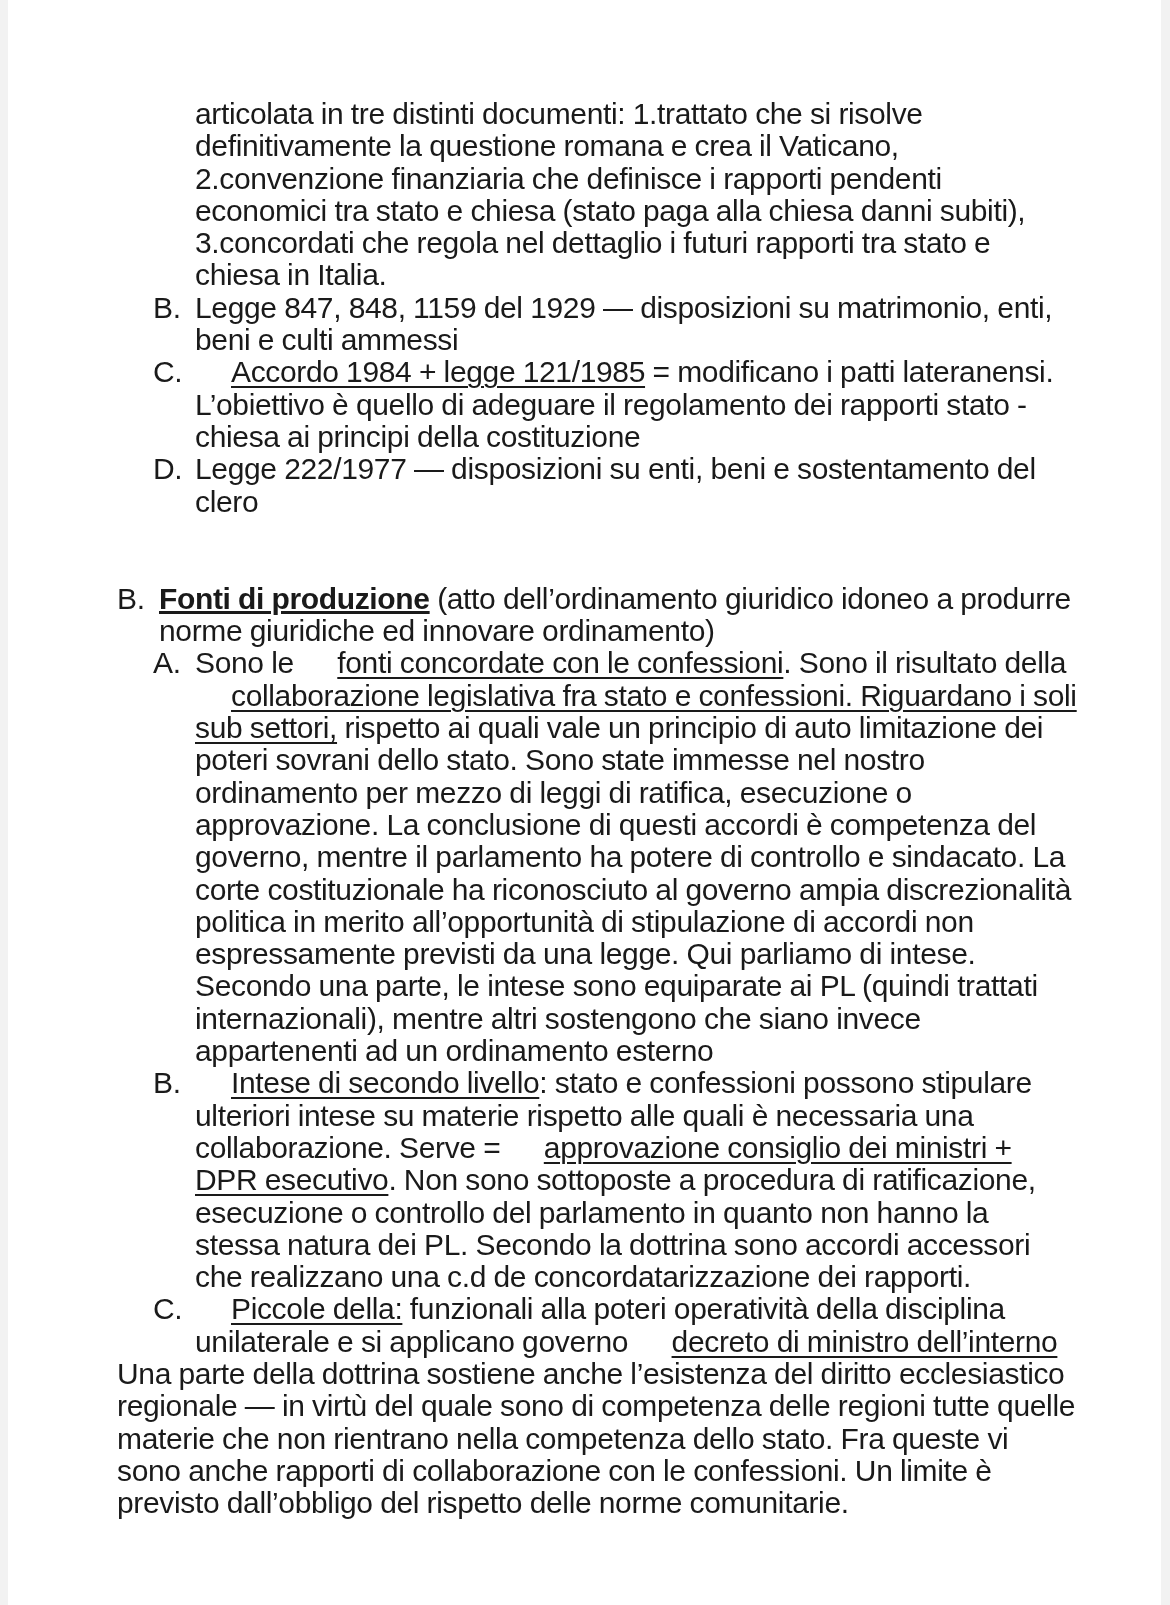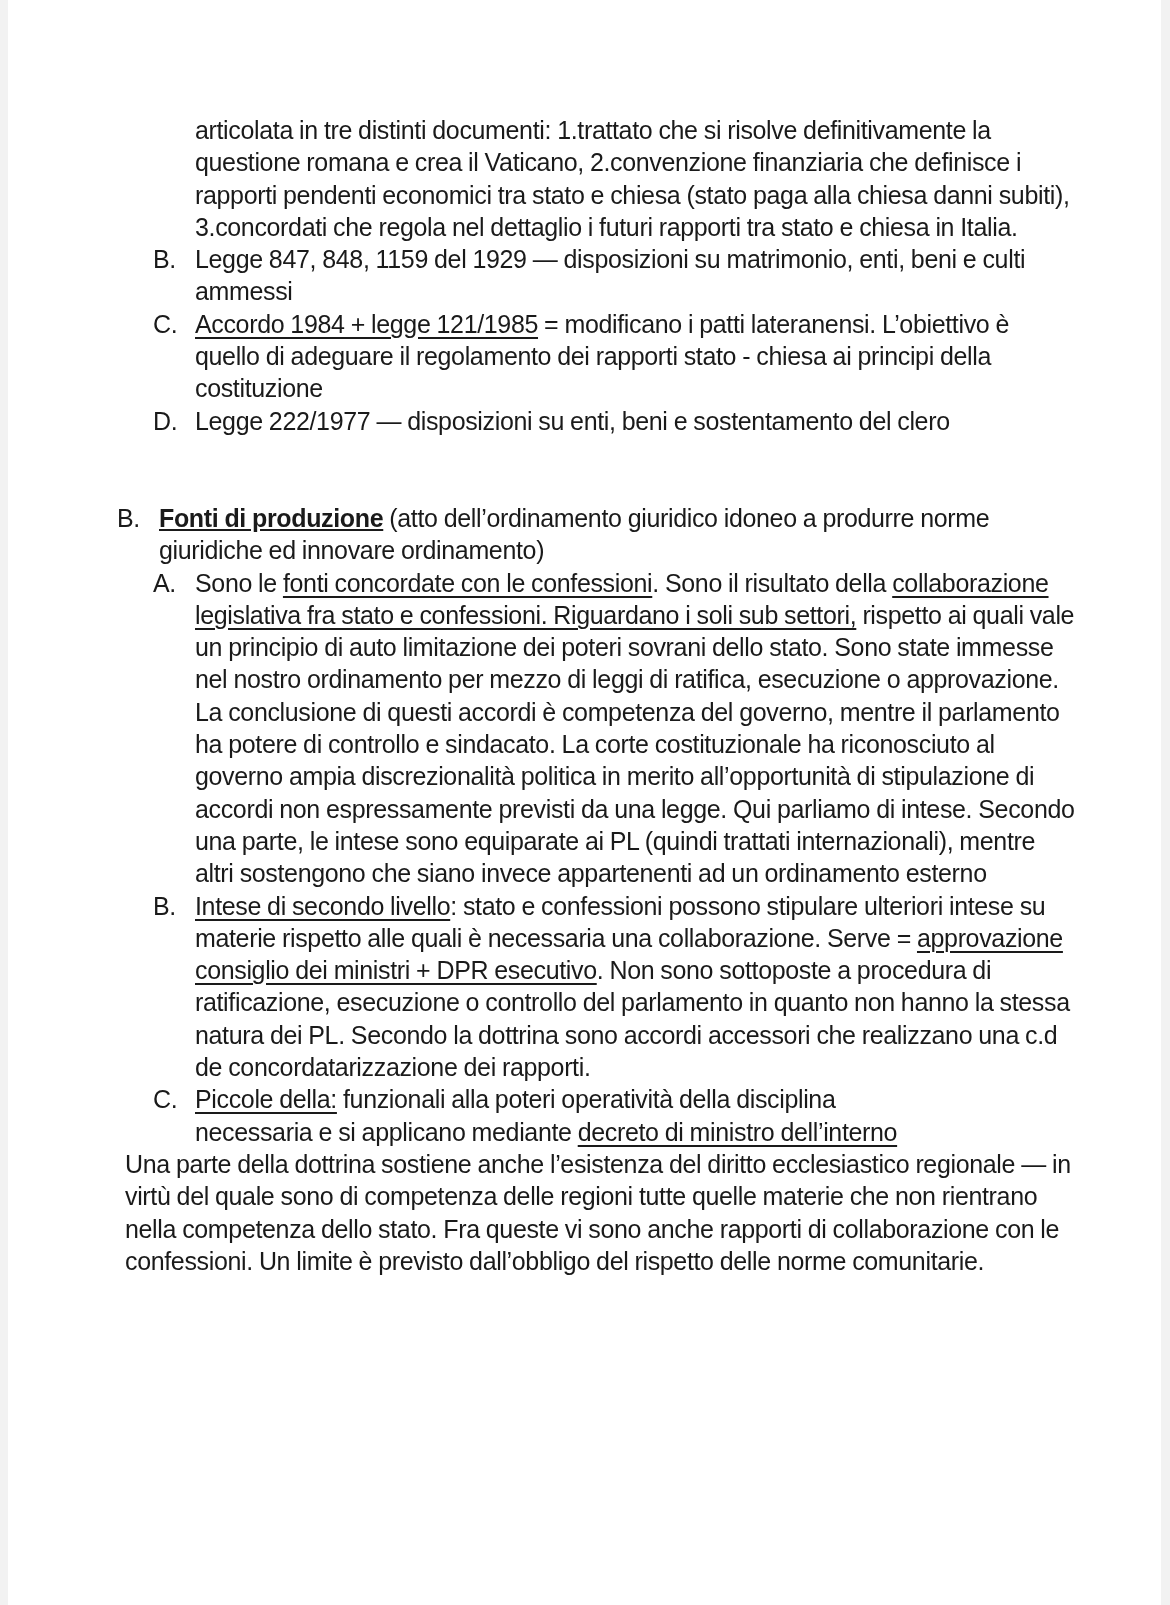--- a/index.html
+++ b/index.html
@@ -14,24 +14,24 @@
       position: absolute;
       left: 8px;
       top: 0;
       width: 1153px;
       height: 1605px;
       background: #ffffff;
     }
     .content {
       position: absolute;
       left: 109px;
-      top: 114px;
+      top: 98px;
       width: 960px;
       font-family: "Liberation Sans", sans-serif;
-      font-size: 25px;
+      font-size: 30px;
       line-height: 32.3px;
       color: #1a1a1a;
       letter-spacing: -0.35px;
       word-spacing: -0.5px;
     }
     .row {
       position: relative;
     }
     .marker {
       position: absolute;
@@ -50,28 +50,28 @@
     .lvl2-cont {
       padding-left: 78px;
     }
     .spacer {
       height: 65px;
     }
     u, .u {
       text-decoration: underline;
       text-underline-offset: 4px;
       text-decoration-thickness: 1.5px;
+      margin-left: 36px;
     }
     b {
       font-weight: bold;
       text-decoration: underline;
     }
     .para {
       padding-left: 0;
-      margin-left: 8px;
     }
   </style>
 </head>
 <body>
 
 <div class="page">
   <div class="content">
 
     <div class="row lvl2-cont">
       <span>articolata in tre distinti documenti: 1.trattato che si risolve definitivamente la questione romana e crea il Vaticano, 2.convenzione finanziaria che definisce i rapporti pendenti economici tra stato e chiesa (stato paga alla chiesa danni subiti), 3.concordati che regola nel dettaglio i futuri rapporti tra stato e chiesa in Italia.</span>
@@ -106,21 +106,21 @@
 
     <div class="row lvl2">
       <span class="marker">B.</span>
       <span class="u">Intese di secondo livello</span><span>: stato e confessioni possono stipulare ulteriori intese su materie rispetto alle quali è necessaria una collaborazione. Serve = </span><span class="u">approvazione consiglio dei ministri + DPR esecutivo</span><span>. Non sono sottoposte a procedura di ratificazione, esecuzione o controllo del parlamento in quanto non hanno la stessa natura dei PL. Secondo la dottrina sono accordi accessori che realizzano una c.d de concordatarizzazione dei rapporti.</span>
     </div>
 
     <div class="row lvl2">
       <span class="marker">C.</span>
       <span class="u">Piccole della:</span><span> funzionali alla poteri operatività della disciplina</span>
       <br>
-      <span>necessaria e si applicano mediante </span><span class="u">decreto di ministro dell’interno</span>
+      <span>unilaterale e si applicano governo </span><span class="u">decreto di ministro dell’interno</span>
     </div>
 
     <div class="row para">
       <span>Una parte della dottrina sostiene anche l’esistenza del diritto ecclesiastico regionale — in virtù del quale sono di competenza delle regioni tutte quelle materie che non rientrano nella competenza dello stato. Fra queste vi sono anche rapporti di collaborazione con le confessioni. Un limite è previsto dall’obbligo del rispetto delle norme comunitarie.</span>
     </div>
 
   </div>
 </div>
 
 </body></html>

